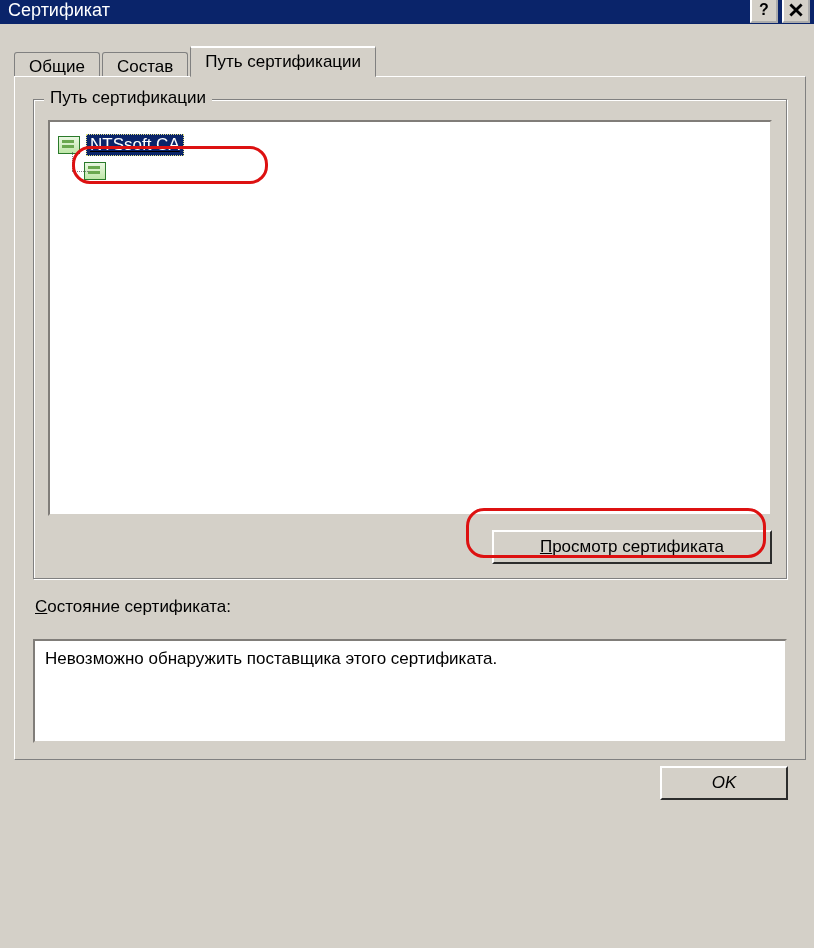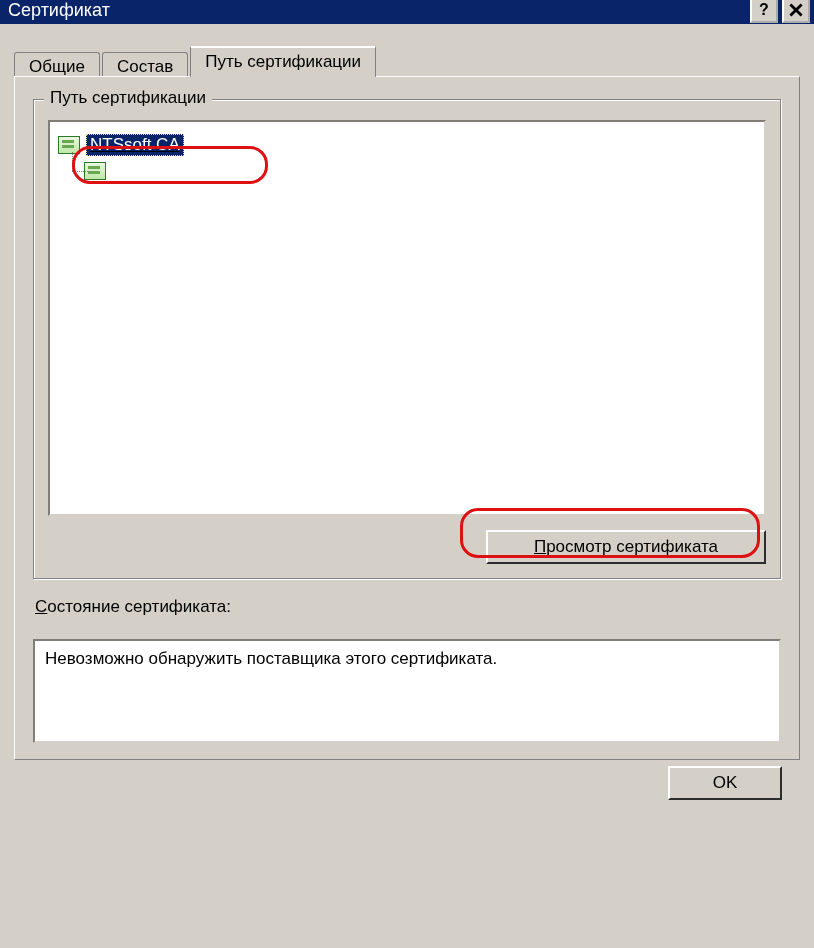--- a/index.html
+++ b/index.html
@@ -35,21 +35,21 @@
     align-items: center;
     justify-content: center;
     font-family: "Arial", sans-serif;
     font-size: 16px;
     line-height: 1;
     color: #000;
   }
   .tb-btn.help { font-weight: bold; }
   .tb-btn.close svg { width:14px; height:14px; }
   .client {
-    padding: 18px 14px 10px 14px;
+    padding: 18px 8px 10px 14px;
   }
   .tabs {
     display: flex;
     align-items: flex-end;
     height: 34px;
     position: relative;
   }
   .tab {
     border: 1px solid #808080;
     border-bottom: none;
@@ -203,21 +203,21 @@
     border: 2px inset #d4d0c8;
     height: 104px;
     padding: 8px 10px;
     font-size: 17px;
     color: #000;
   }
   .footer {
     text-align: right;
     padding: 6px 18px 0 0;
   }
-  .ok-btn { width: 114px; }
+  .ok-btn { width: 128px; font-style: italic; }
   .relwrap { position: relative; }
 </style>
 </head>
 <body>
 
 <div class="titlebar">
   <span class="titlebar-text">Сертификат</span>
   <div class="tb-btn help">?</div>
   <div class="tb-btn close">
     <svg viewBox="0 0 10 10">

